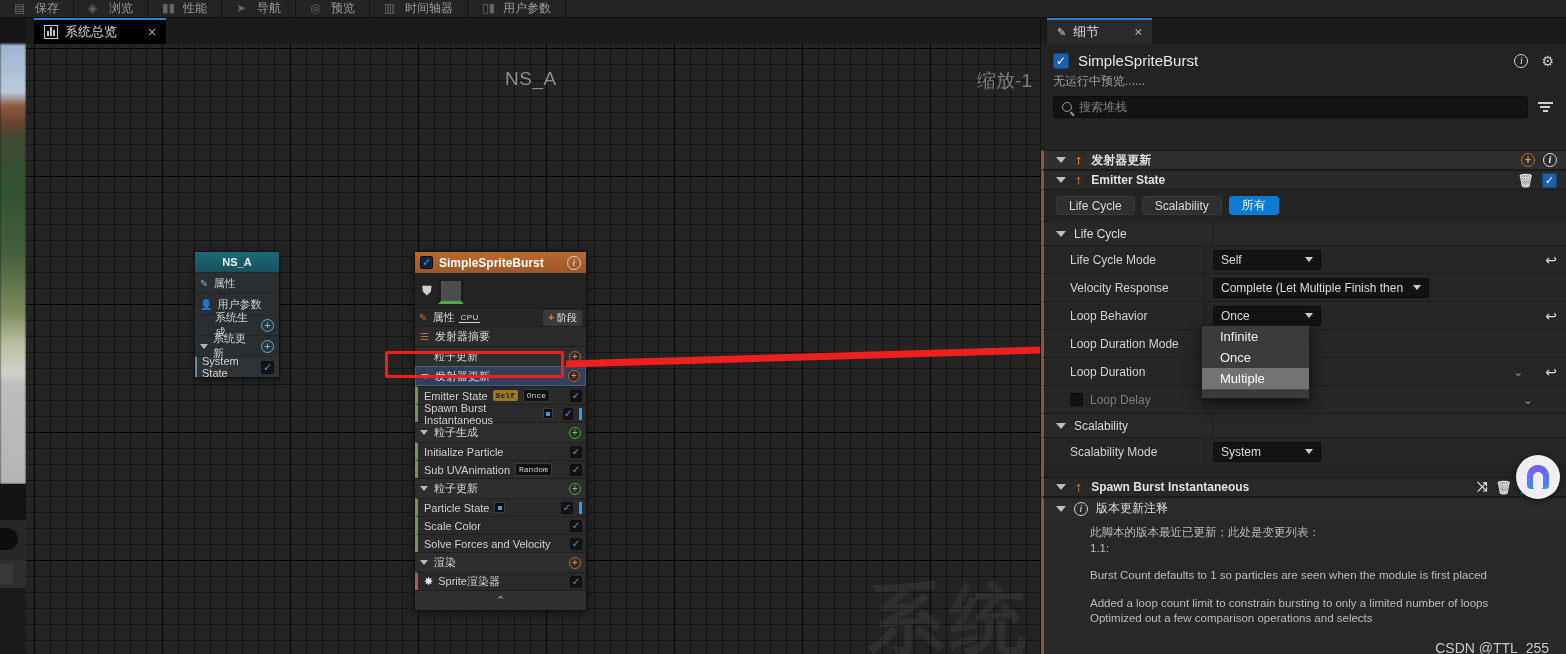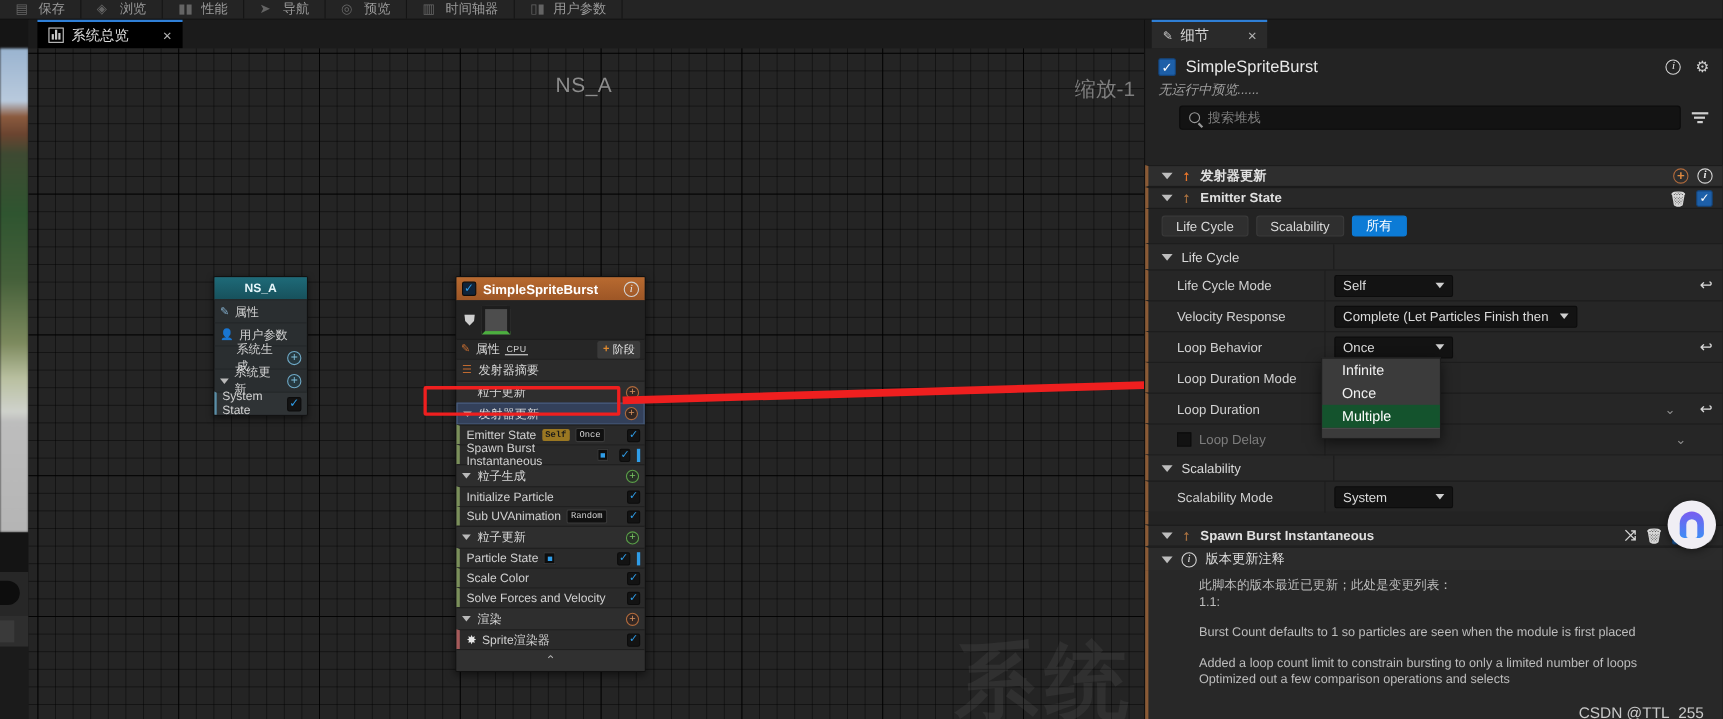--- a/index.html
+++ b/index.html
@@ -221,23 +221,23 @@
   .d-tab .x { margin-left:28px; color:#b0b0b0; font-size:14px; }
 
   .d-header { padding: 8px 12px 0 12px; }
   .d-title-row { display:flex; align-items:center; gap:9px; }
   .d-title-row .chk-lg {
     width:16px;height:16px;border-radius:2px;background:#1d5fa8;border:1px solid #14457c;
     display:flex;align-items:center;justify-content:center;color:#fff;font-size:12px;
   }
   .d-title { font-size:15px; color:#e8e8e8; flex:1; }
   .ic-btn { color:#cfcfcf; font-size:14px; margin-left:4px; }
-  .d-sub { color:#9f9f9f; font-size:12px; margin-top:4px;font-style:italic; }
+  .d-sub { color:#9f9f9f; font-size:12px; margin-top:4px; }
   .d-search {
-    display:flex; align-items:center; gap:8px; margin-top:6px;margin-left:19px;
+    display:flex; align-items:center; gap:8px; margin-top:6px;
   }
   .d-search-box {
     flex:1; height:22px; background:#131313; border:1px solid #0c0c0c; border-radius:3px;
     display:flex; align-items:center; gap:7px; padding:0 8px;
   }
   .d-search-box .mag {
     width:10px;height:10px;border:1.5px solid #9a9a9a;border-radius:50%;position:relative;display:block;
   }
   .d-search-box .mag:after { content:""; position:absolute; right:-4px; bottom:-3px; width:5px;height:1.5px;background:#9a9a9a;transform:rotate(45deg); }
   .d-search-box input {
@@ -302,21 +302,21 @@
   .sq-dark { width:13px;height:13px;background:#121212;border:1px solid #0c0c0c; }
   .dim { color:#7d7d7d; }
 
   
   .dropdown {
     position:absolute; left:1201px; top:325px; width:109px;
     background:#3b3b3b; border:1px solid #1c1c1c; z-index:40;
     box-shadow:0 4px 12px rgba(0,0,0,.6);
   }
   .dd-item { height:21px; display:flex; align-items:center; padding:0 0 0 18px; color:#f0f0f0; font-size:13px; }
-  .dd-item.sel { background:#14532d; color:#fff; }
+  .dd-item.sel { background:#737373; color:#fff; }
   .dd-foot { height:9px; background:#3b3b3b; border-top:1px solid #4a4a4a; }
 
   
   .notes-hdr {
     height:22px; display:flex; align-items:center; gap:8px; padding-left:12px;
     background:#2b2b2b; border-top:1px solid #1d1d1d; border-left:3px solid #8a5a35;
     color:#dcdcdc; font-size:12px;
   }
   .notes-body {
     background:#282828; border-left:3px solid #8a5a35; padding:6px 14px 4px 46px;
@@ -617,21 +617,21 @@
           <span class="revert">↩</span>
         </span>
       </div>
 
       <div class="prop-row">
         <span class="namecol">
             <span>Velocity Response</span>
           </span>
         <span class="valcol">
           <span class="combo wide">
-            <span>Complete (Let Particles Finish then</span>
+            <span>Complete (Let Multiple Finish then</span>
             <span class="cv"></span>
           </span>
         </span>
       </div>
 
       <div class="prop-row">
         <span class="namecol">
             <span>Loop Behavior</span>
           </span>
         <span class="valcol">

